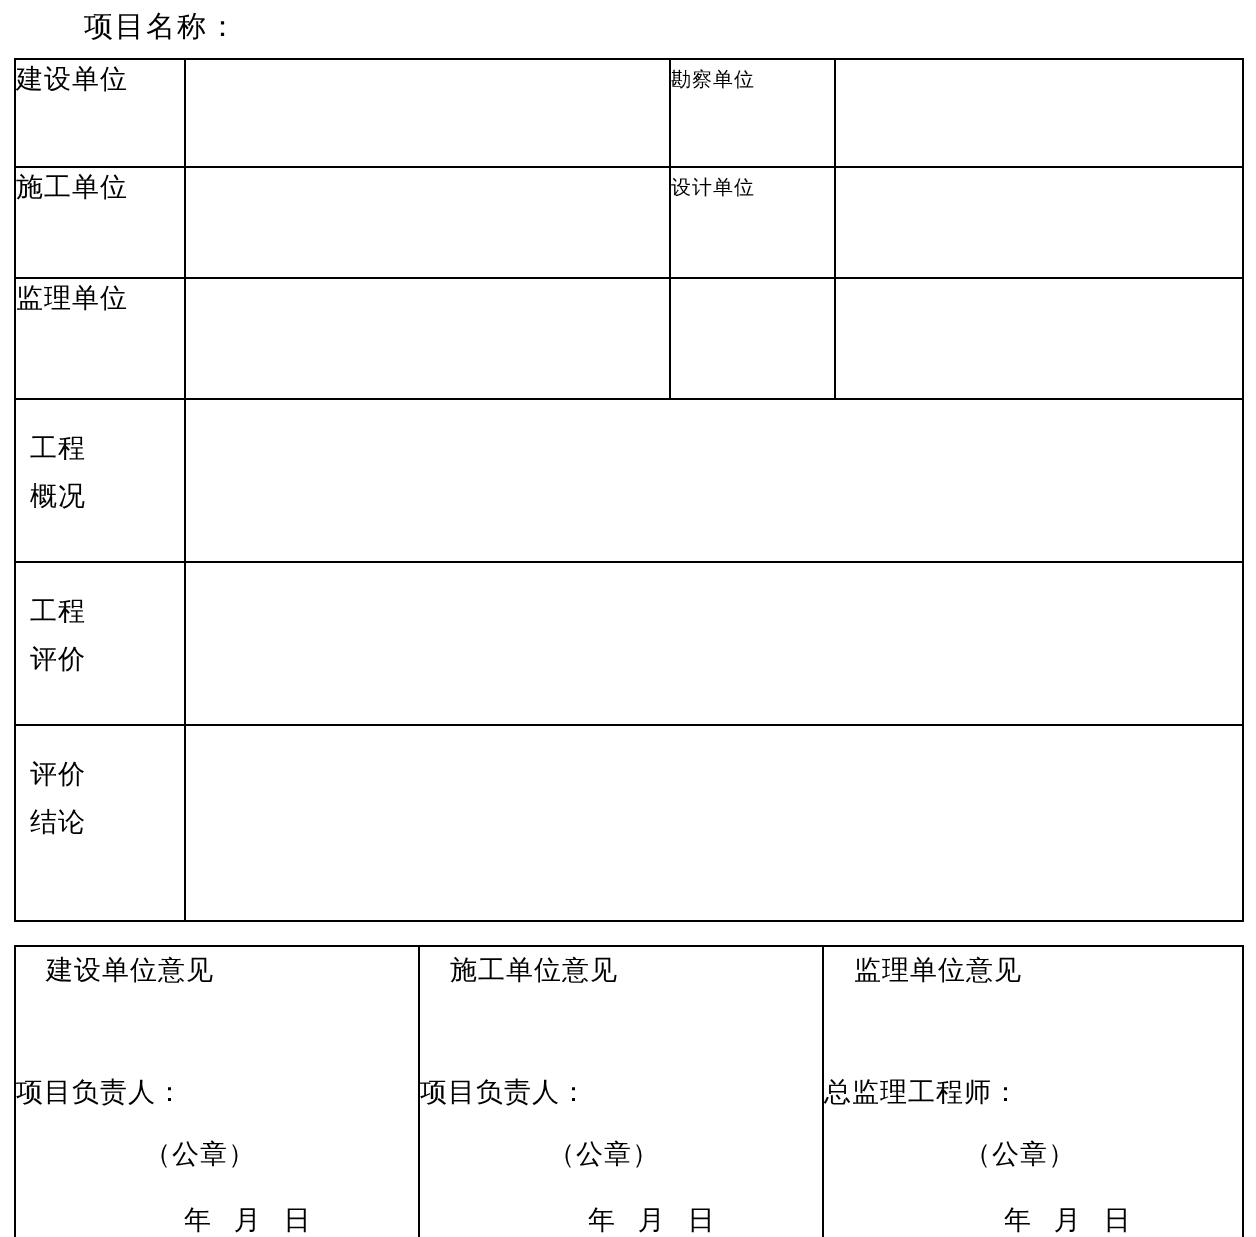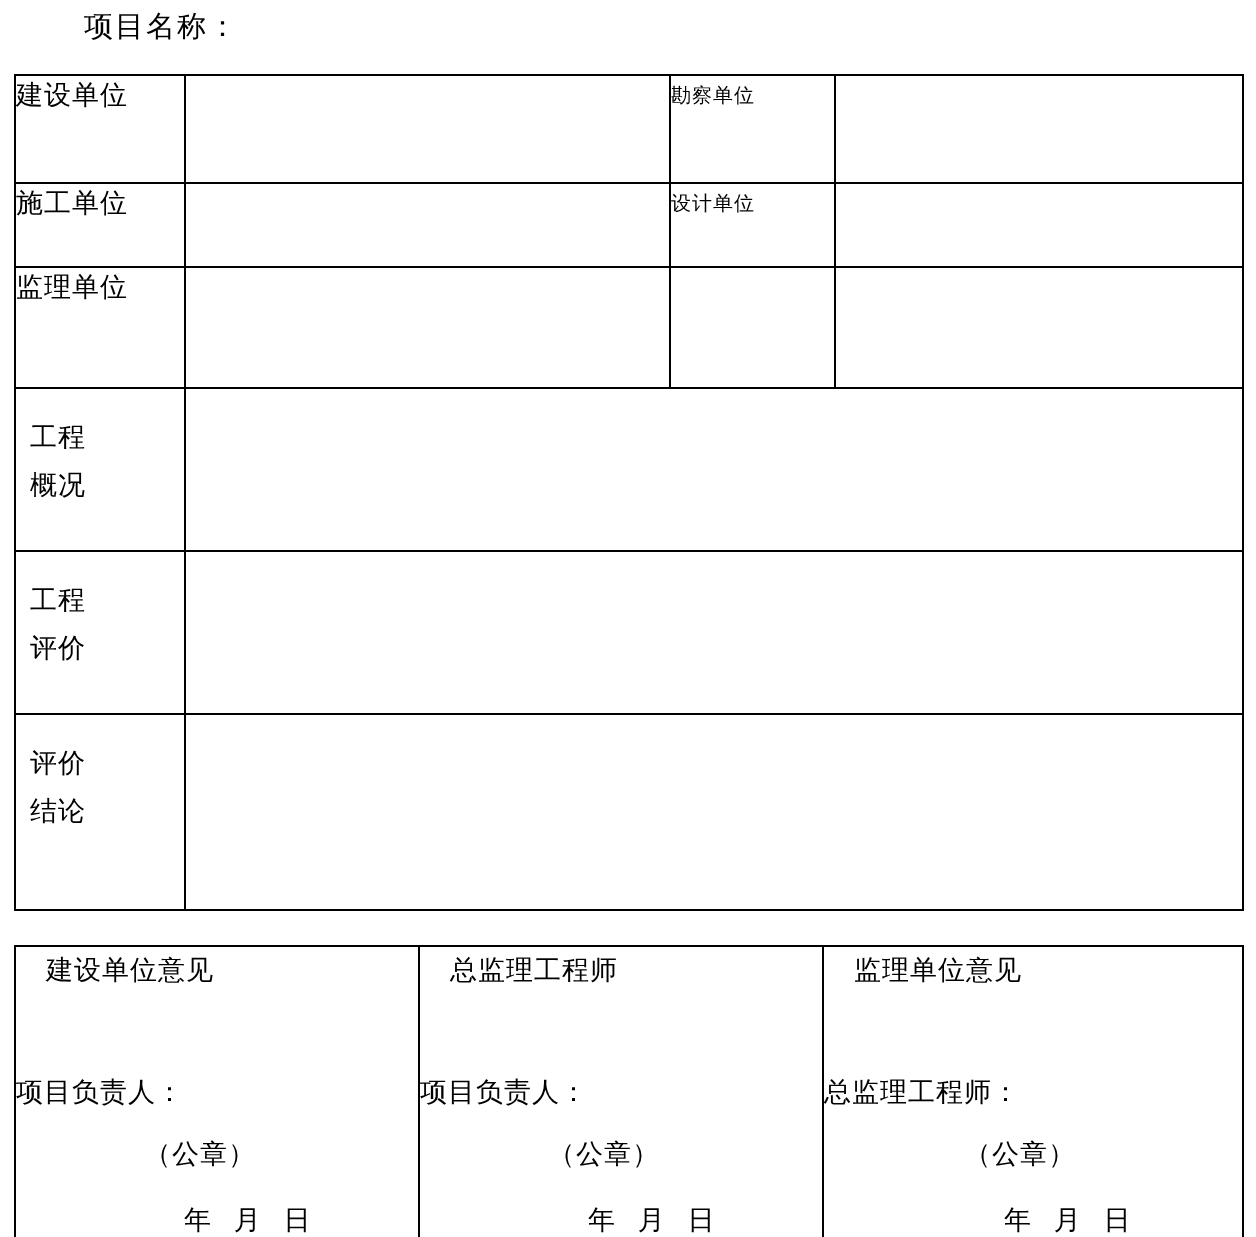--- a/index.html
+++ b/index.html
@@ -26,21 +26,21 @@
     left: 84px;
     top: 6px;
     font-size: 29px;
     letter-spacing: 2px;
     line-height: 40px;
     white-space: nowrap;
   }
   table.form {
     position: absolute;
     left: 14px;
-    top: 74px;
+    top: 58px;
     width: 1228px;
     border-collapse: collapse;
     table-layout: fixed;
   }
   table.form td {
     border: 2px solid #000000;
     vertical-align: top;
     padding: 0;
   }
   .cell-label {
@@ -121,21 +121,21 @@
     </colgroup>
     <tbody>
 
       <tr style="height:108px">
         <td class="cell-label">建设单位</td>
         <td class="blank-cell"></td>
         <td class="cell-label-mid">勘察单位</td>
         <td class="blank-cell"></td>
       </tr>
 
-      <tr style="height:84px">
+      <tr style="height:111px">
         <td class="cell-label">施工单位</td>
         <td class="blank-cell"></td>
         <td class="cell-label-mid">设计单位</td>
         <td class="blank-cell"></td>
       </tr>
 
       <tr style="height:121px">
         <td class="cell-label">监理单位</td>
         <td class="blank-cell"></td>
         <td class="blank-cell"></td>
@@ -182,21 +182,21 @@
     </colgroup>
     <tbody>
       <tr>
         <td class="opinion">
           <div class="op-title">建设单位意见</div>
           <div class="op-person">项目负责人：</div>
           <div class="op-seal">（公章）</div>
           <div class="op-date">年 月 日</div>
         </td>
         <td class="opinion">
-          <div class="op-title">总监理工程师</div>
+          <div class="op-title">施工单位意见</div>
           <div class="op-person">项目负责人：</div>
           <div class="op-seal">（公章）</div>
           <div class="op-date">年 月 日</div>
         </td>
         <td class="opinion wide">
           <div class="op-title">监理单位意见</div>
           <div class="op-person">总监理工程师：</div>
           <div class="op-seal">（公章）</div>
           <div class="op-date">年 月 日</div>
         </td>

